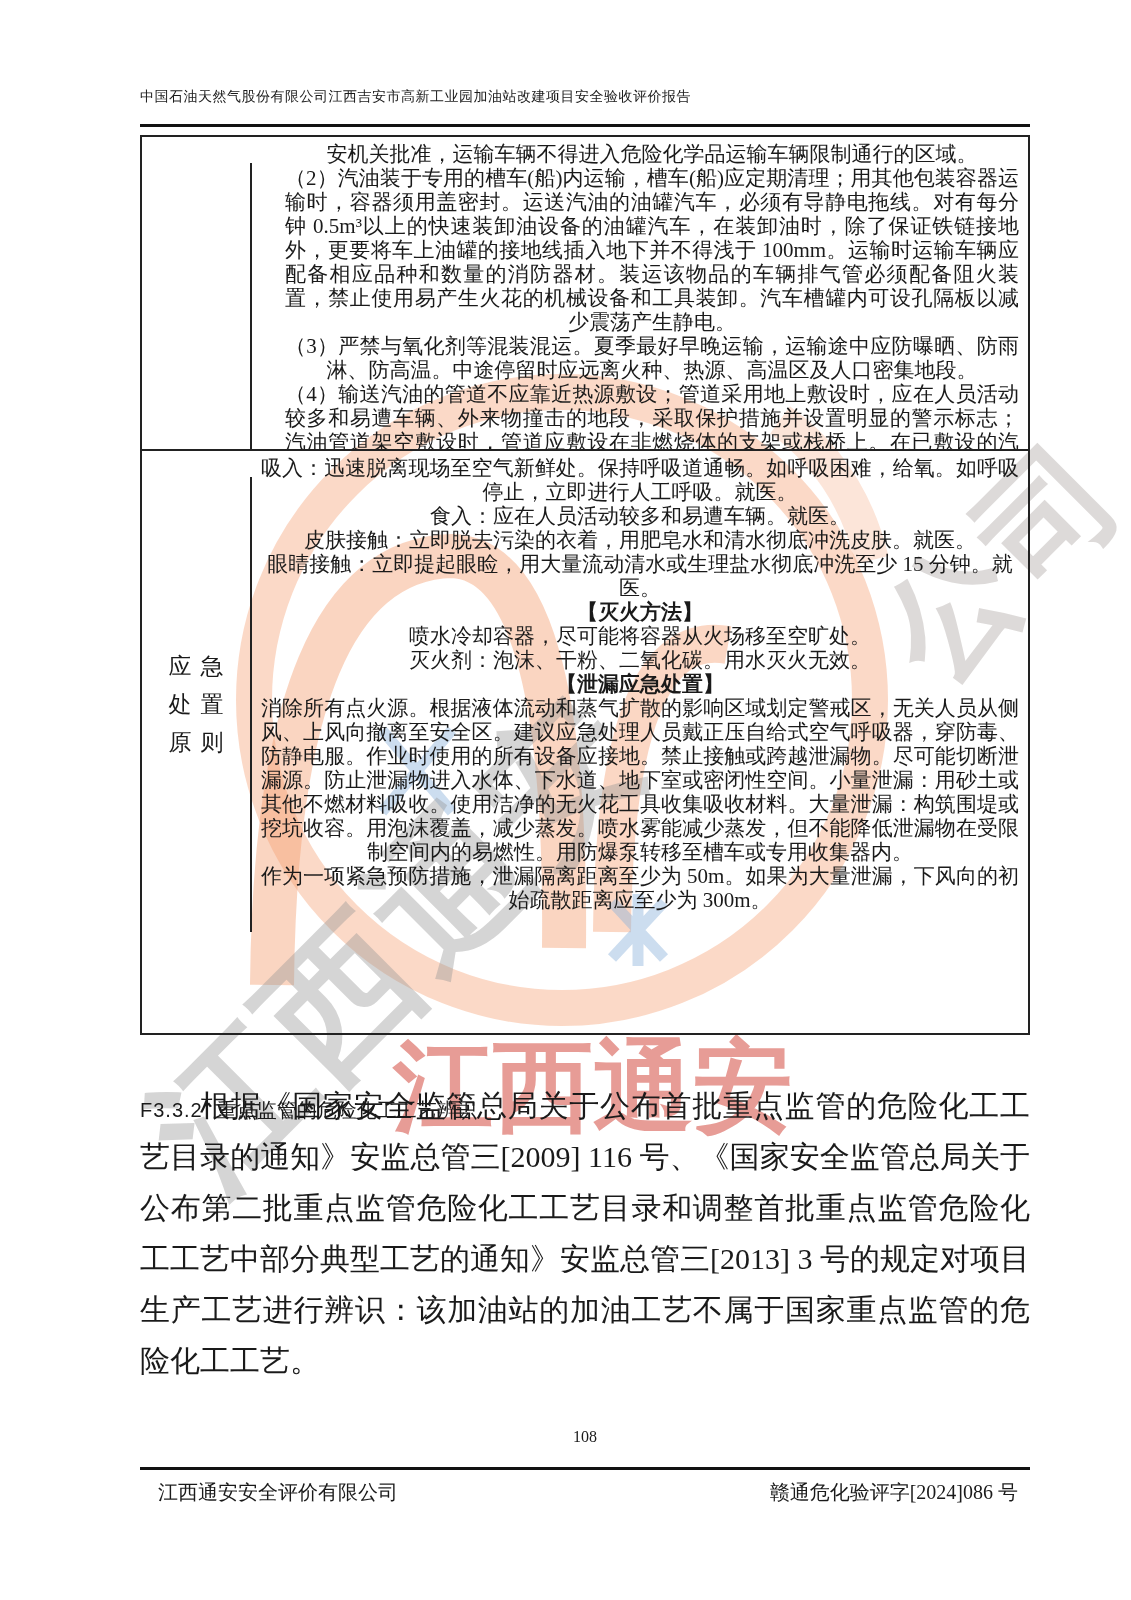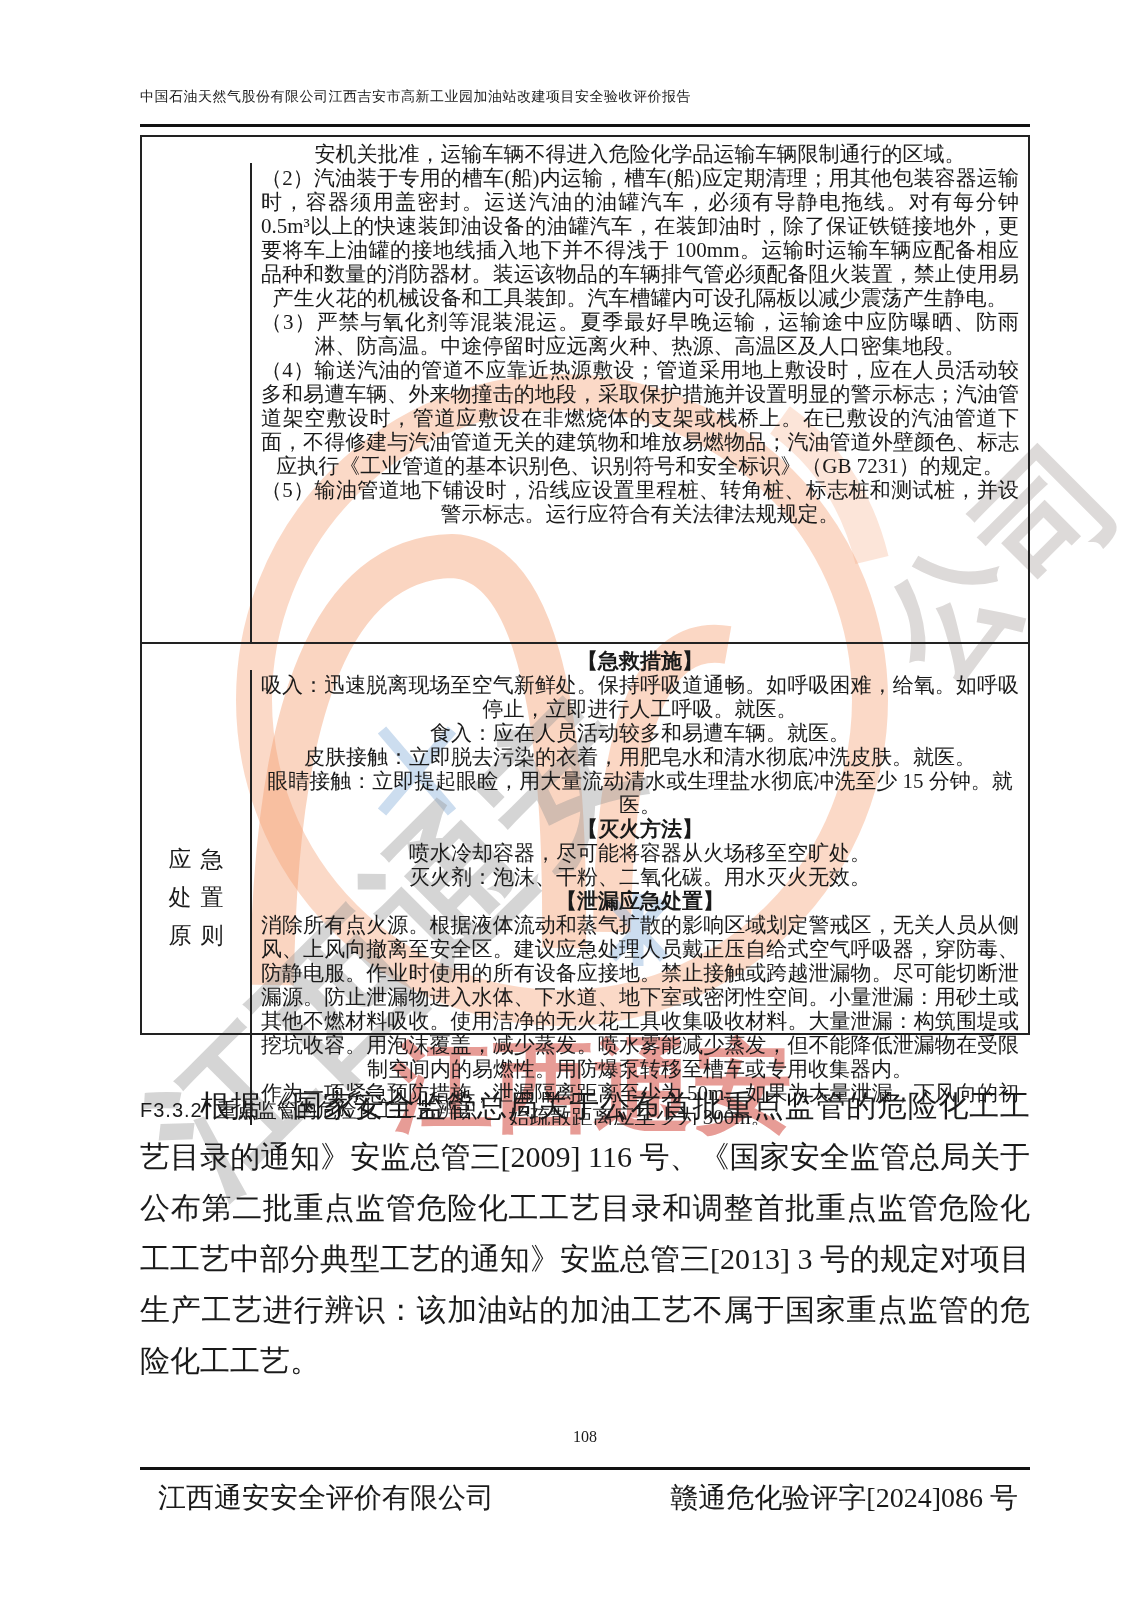--- a/index.html
+++ b/index.html
@@ -30,21 +30,21 @@
     position:absolute; left:140px; top:88px; width:890px;
     font-size:14px; letter-spacing:0.5px;
   }
   .header-rule { position:absolute; left:140px; top:124px; width:890px; height:3px; background:#111; }
   
   .doc-table {
     position:absolute; left:140px; top:135px; width:890px; height:900px;
     box-sizing:border-box; border:2px solid #222; z-index:1;
   }
   .t-row { display:flex; box-sizing:border-box; overflow:hidden; }
-  .t-row-1 { height:505px; }
+  .t-row-1 { height:312px;gap:24px; }
   .t-row-2 { height:483px; border-top:2px solid #222; }
   .t-label {
     box-sizing:border-box; width:110px; border-right:2px solid #222;
     display:flex; flex-direction:column; justify-content:center; align-items:center;
     font-size:23px; line-height:38px;margin-top:26px;
   }
   .t-label-line { letter-spacing:9px; text-indent:9px; }
   .t-content {
     box-sizing:border-box; flex:1; padding:5px 9px 4px 9px;
     font-size:21px; line-height:24px; overflow:hidden;
@@ -59,21 +59,21 @@
     font-weight:normal; font-size:20px; white-space:nowrap;
   }
   .section-heading .sec-num { margin-right:14px; letter-spacing:1px; }
   .body-paragraph {
     position:absolute; left:140px; top:1080px; width:890px; z-index:1;
     font-size:30px; line-height:51px; text-align:justify; text-indent:2em;
   }
   
   .page-number { position:absolute; left:140px; top:1428px; width:890px; text-align:center; font-size:16px; z-index:1; }
   .footer-rule { position:absolute; left:140px; top:1467px; width:890px; height:3px; background:#111; z-index:1; }
-  .footer-row  { position:absolute; left:140px; top:1479px; width:890px; display:flex; justify-content:space-between; font-size:28px; z-index:1; }
+  .footer-row  { position:absolute; left:140px; top:1479px; width:890px; display:flex; justify-content:space-between; font-size:20px; z-index:1; }
   .footer-company { padding-left:18px; }
   .footer-doc     { padding-right:12px; }
 </style>
 </head>
 <body>
 
 <div class="page">
 
   <div class="wm-layer">
     <svg class="wm-svg" width="1131" height="1600" viewBox="0 0 1131 1600">
@@ -105,21 +105,20 @@
         <div class="t-para">（5）输油管道地下铺设时，沿线应设置里程桩、转角桩、标志桩和测试桩，并设警示标志。运行应符合有关法律法规规定。</div>
       </div>
     </div>
     <div class="t-row t-row-2">
       <div class="t-label">
         <div class="t-label-line">应急</div>
         <div class="t-label-line">处置</div>
         <div class="t-label-line">原则</div>
       </div>
       <div class="t-content">
-        <div class="t-header">【急救措施】</div>
         <div class="t-para">吸入：迅速脱离现场至空气新鲜处。保持呼吸道通畅。如呼吸困难，给氧。如呼吸停止，立即进行人工呼吸。就医。</div>
         <div class="t-center">食入：应在人员活动较多和易遭车辆。就医。</div>
         <div class="t-center">皮肤接触：立即脱去污染的衣着，用肥皂水和清水彻底冲洗皮肤。就医。</div>
         <div class="t-center">眼睛接触：立即提起眼睑，用大量流动清水或生理盐水彻底冲洗至少 15 分钟。就医。</div>
         <div class="t-header">【灭火方法】</div>
         <div class="t-center">喷水冷却容器，尽可能将容器从火场移至空旷处。</div>
         <div class="t-center">灭火剂：泡沫、干粉、二氧化碳。用水灭火无效。</div>
         <div class="t-header">【泄漏应急处置】</div>
         <div class="t-para">消除所有点火源。根据液体流动和蒸气扩散的影响区域划定警戒区，无关人员从侧风、上风向撤离至安全区。建议应急处理人员戴正压自给式空气呼吸器，穿防毒、防静电服。作业时使用的所有设备应接地。禁止接触或跨越泄漏物。尽可能切断泄漏源。防止泄漏物进入水体、下水道、地下室或密闭性空间。小量泄漏：用砂土或其他不燃材料吸收。使用洁净的无火花工具收集吸收材料。大量泄漏：构筑围堤或挖坑收容。用泡沫覆盖，减少蒸发。喷水雾能减少蒸发，但不能降低泄漏物在受限制空间内的易燃性。用防爆泵转移至槽车或专用收集器内。</div>
         <div class="t-para">作为一项紧急预防措施，泄漏隔离距离至少为 50m。如果为大量泄漏，下风向的初始疏散距离应至少为 300m。</div>

